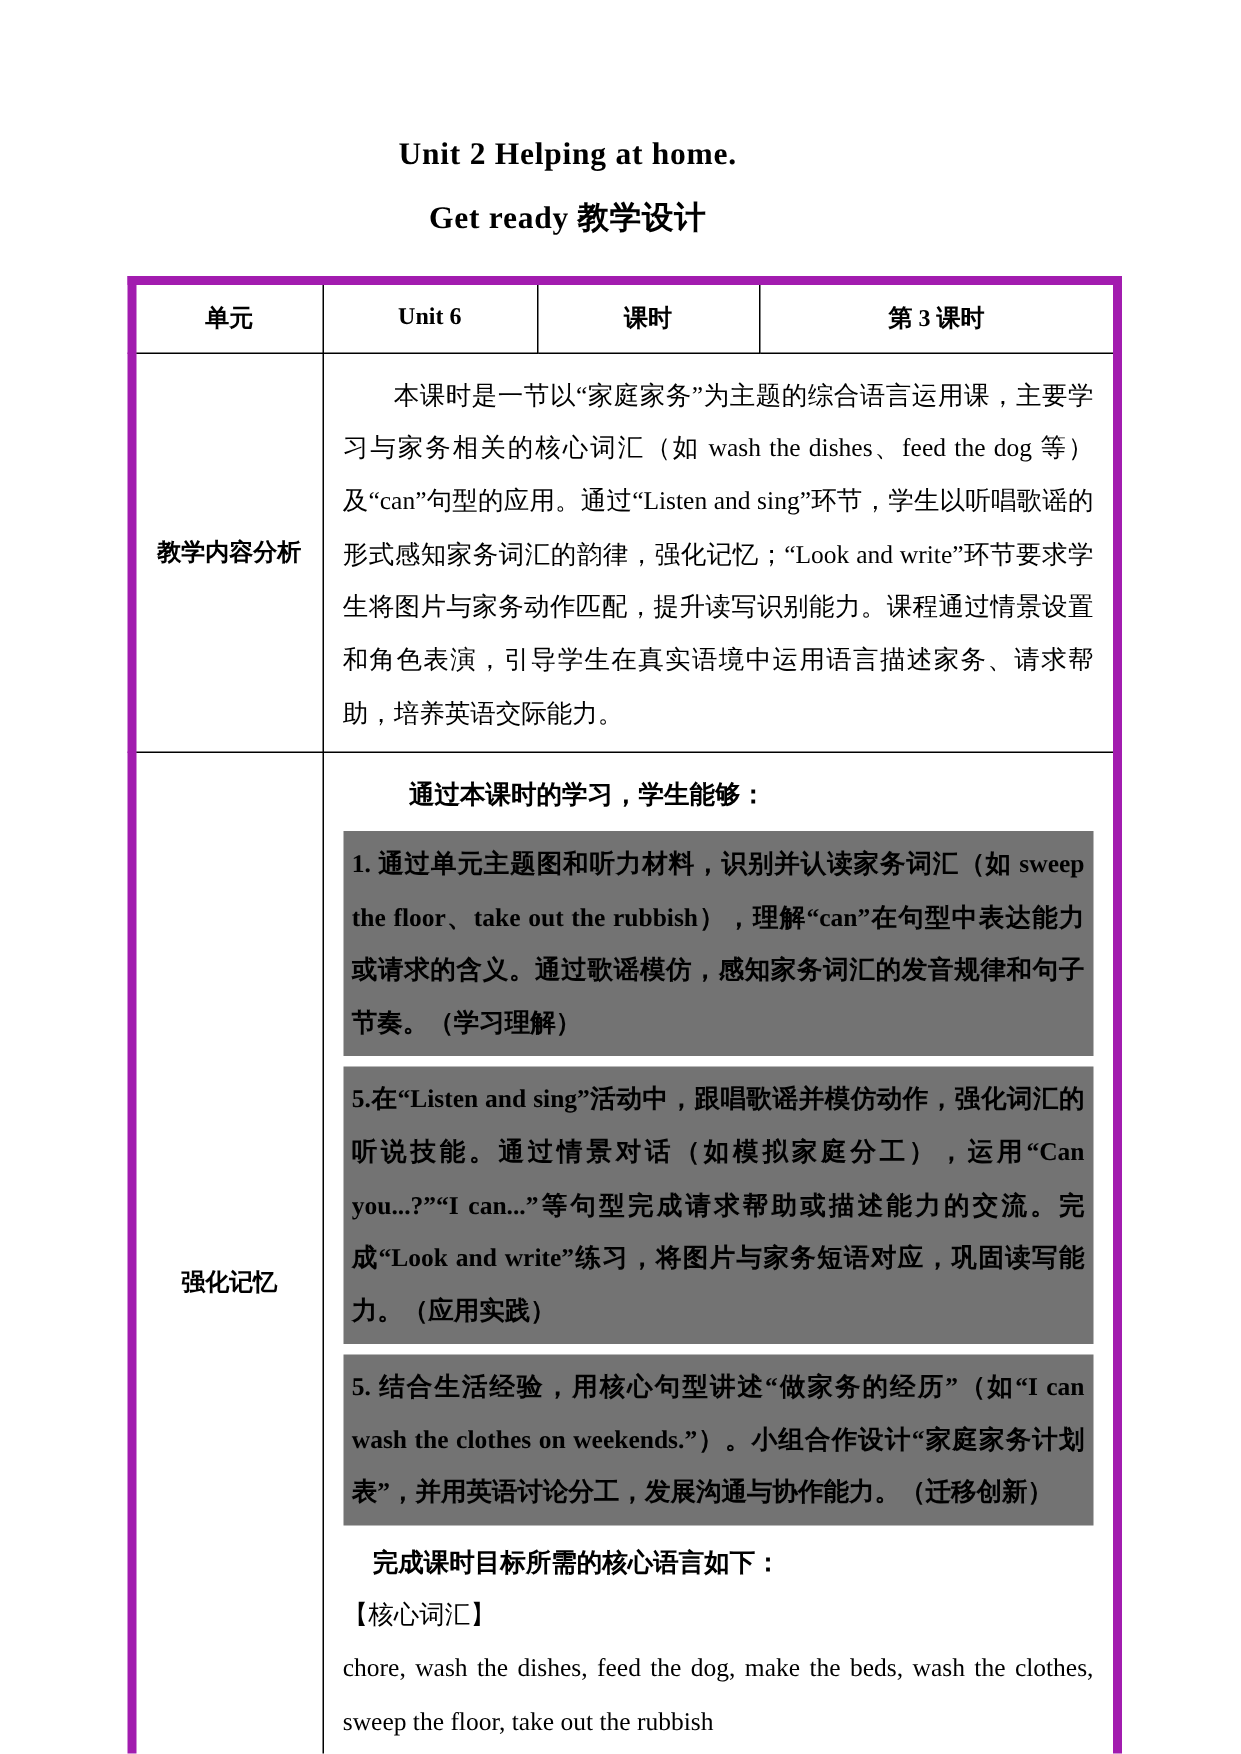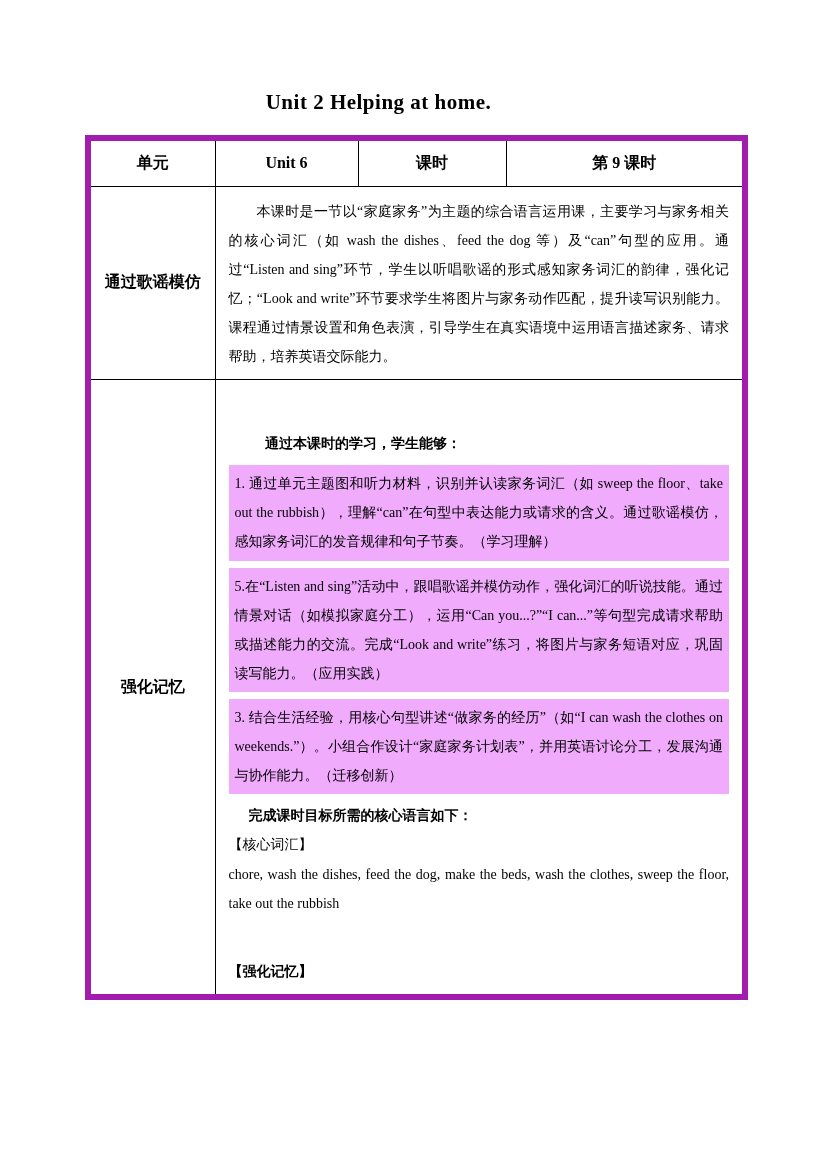--- a/index.html
+++ b/index.html
@@ -42,71 +42,73 @@
     font-weight: bold;
     font-size: 16px;
     padding: 4px;
   }
   .header-row td { height: 48px; }
   .content-cell {
     vertical-align: top;
     padding: 10px 13px 8px 13px;
   }
   .para {
-    font-size: 14px;
+    font-size: 17px;
     line-height: 2.08;
     text-align: justify;
     word-break: break-word;
   }
   .indent2 { text-indent: 2em; }
   .indent25 { text-indent: 2.6em; }
-  .bold { font-weight: bold; margin-top: 39px; }
+  .bold { font-weight: bold; }
   .highlight {
-    background: #f0abfc;
+    background: #737373;
     padding: 4px 6px;
     margin: 7px 0;
+    font-weight: bold;
   }
   .mt4 { margin-top: 4px; margin-left: 20px; }
 </style>
 </head>
 <body>
 
 <div class="page">
 
   <div class="title">Unit 2 Helping at home.</div>
+  <div class="title second">Get ready 教学设计</div>
 
   <table class="doc-table">
     <colgroup>
       <col style="width:127px">
       <col style="width:143px">
       <col style="width:148px">
       <col style="width:239px">
     </colgroup>
     <tbody>
       <tr class="header-row">
         <td class="label-cell">单元</td>
         <td class="label-cell">Unit 6</td>
         <td class="label-cell">课时</td>
-        <td class="label-cell">第 9 课时</td>
+        <td class="label-cell">第 3 课时</td>
       </tr>
 
       <tr>
-        <td class="label-cell">通过歌谣模仿</td>
+        <td class="label-cell">教学内容分析</td>
         <td class="content-cell" colspan="3">
           <p class="para indent2">本课时是一节以“家庭家务”为主题的综合语言运用课，主要学习与家务相关的核心词汇（如 wash the dishes、feed the dog 等）及“can”句型的应用。通过“Listen and sing”环节，学生以听唱歌谣的形式感知家务词汇的韵律，强化记忆；“Look and write”环节要求学生将图片与家务动作匹配，提升读写识别能力。课程通过情景设置和角色表演，引导学生在真实语境中运用语言描述家务、请求帮助，培养英语交际能力。</p>
         </td>
       </tr>
 
       <tr>
         <td class="label-cell">强化记忆</td>
         <td class="content-cell" colspan="3">
           <p class="para bold indent25">通过本课时的学习，学生能够：</p>
           <p class="para highlight">1. 通过单元主题图和听力材料，识别并认读家务词汇（如 sweep the floor、take out the rubbish），理解“can”在句型中表达能力或请求的含义。通过歌谣模仿，感知家务词汇的发音规律和句子节奏。（学习理解）</p>
           <p class="para highlight">5.在“Listen and sing”活动中，跟唱歌谣并模仿动作，强化词汇的听说技能。通过情景对话（如模拟家庭分工），运用“Can you...?”“I can...”等句型完成请求帮助或描述能力的交流。完成“Look and write”练习，将图片与家务短语对应，巩固读写能力。（应用实践）</p>
-          <p class="para highlight">3. 结合生活经验，用核心句型讲述“做家务的经历”（如“I can wash the clothes on weekends.”）。小组合作设计“家庭家务计划表”，并用英语讨论分工，发展沟通与协作能力。（迁移创新）</p>
+          <p class="para highlight">5. 结合生活经验，用核心句型讲述“做家务的经历”（如“I can wash the clothes on weekends.”）。小组合作设计“家庭家务计划表”，并用英语讨论分工，发展沟通与协作能力。（迁移创新）</p>
           <p class="para bold mt4">完成课时目标所需的核心语言如下：</p>
           <p class="para">【核心词汇】</p>
           <p class="para">chore, wash the dishes, feed the dog, make the beds, wash the clothes, sweep the floor, take out the rubbish</p>
           <p class="para bold">【强化记忆】</p>
         </td>
       </tr>
     </tbody>
   </table>
 
 </div>

